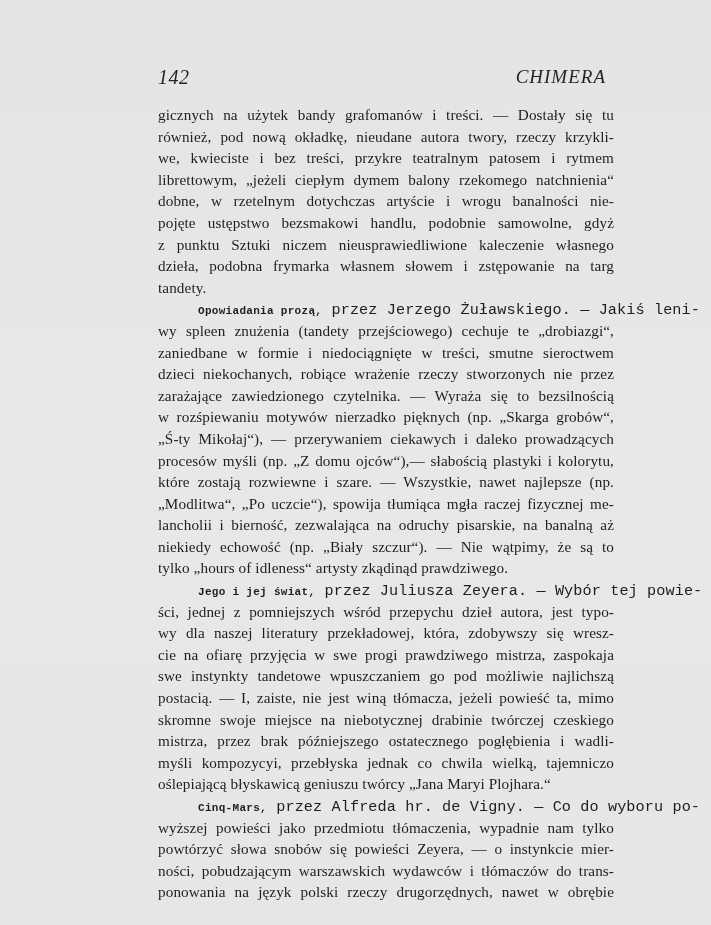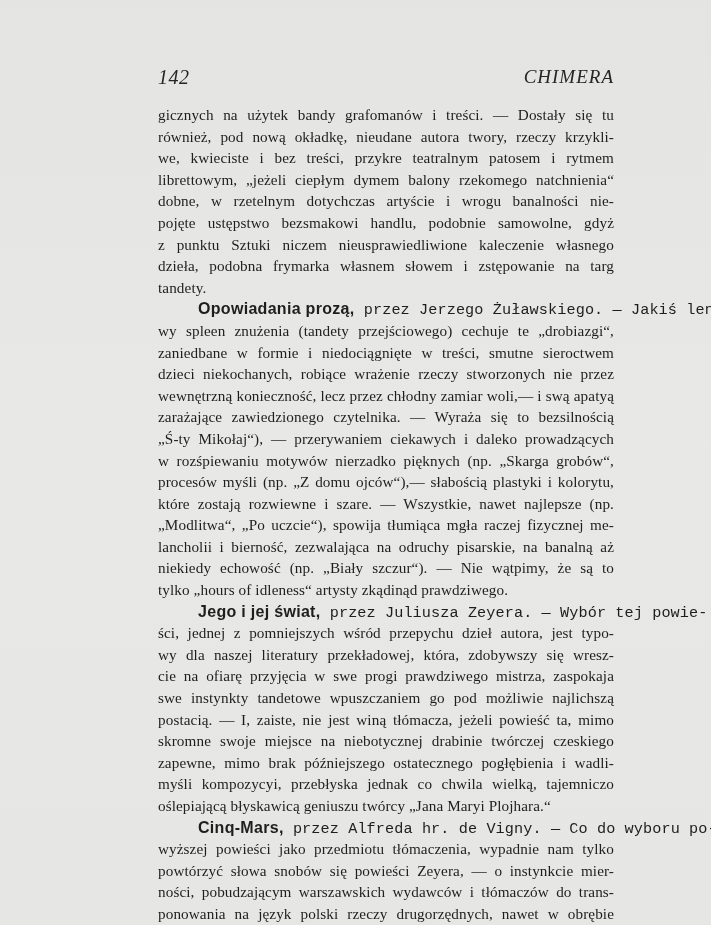--- a/index.html
+++ b/index.html
@@ -34,21 +34,21 @@
       position: absolute;
       left: 0;
       top: 0;
       font-style: italic;
       font-size: 20px;
       letter-spacing: 0.5px;
       color: #262626;
     }
     .journal-title {
       position: absolute;
-      right: 0;
+      right: 8px;
       top: 0;
       font-style: italic;
       font-size: 19px;
       letter-spacing: 1px;
       color: #262626;
     }
     .body-text {
       position: absolute;
       left: 158px;
       top: 104px;
@@ -64,23 +64,23 @@
       text-align-last: justify;
       letter-spacing: 0.1px;
     }
     .line.last {
       text-align-last: left;
     }
     .line.indent {
       padding-left: 40px;
     }
     .bold-title {
-      font-family: Liberation Sans, sans-serif;
+      font-family: Liberation Mono, monospace;
       font-weight: bold;
-      font-size: 16px;
+      font-size: 11px;
       letter-spacing: 0.3px;
     }
     .line-text {
       display: inline;
       font-family: Liberation Mono, monospace;
     }
   </style>
 </head>
 <body>
 
@@ -103,41 +103,40 @@
       <span class="line">z punktu Sztuki niczem nieusprawiedliwione kaleczenie własnego</span>
       <span class="line">dzieła, podobna frymarka własnem słowem i zstępowanie na targ</span>
       <span class="line last">tandety.</span>
     </div>
 
     <div>
       <span class="line indent"><span class="bold-title">Opowiadania prozą,</span><span class="line-text"> przez Jerzego Żuławskiego. — Jakiś leni-</span></span>
       <span class="line">wy spleen znużenia (tandety przejściowego) cechuje te „drobiazgi“,</span>
       <span class="line">zaniedbane w formie i niedociągnięte w treści, smutne sieroctwem</span>
       <span class="line">dzieci niekochanych, robiące wrażenie rzeczy stworzonych nie przez</span>
-      <span class="line">wewnętrzną konieczność, lecz przez chłodny zamiar woli,— i swą apatyą</span>
       <span class="line">zarażające zawiedzionego czytelnika. — Wyraża się to bezsilnością</span>
+      <span class="line">w rozśpiewaniu motywów nierzadko pięknych (np. „Skarga grobów“,</span>
       <span class="line">„Ś-ty Mikołaj“), — przerywaniem ciekawych i daleko prowadzących</span>
-      <span class="line">w rozśpiewaniu motywów nierzadko pięknych (np. „Skarga grobów“,</span>
       <span class="line">procesów myśli (np. „Z domu ojców“),— słabością plastyki i kolorytu,</span>
       <span class="line">które zostają rozwiewne i szare. — Wszystkie, nawet najlepsze (np.</span>
       <span class="line">„Modlitwa“, „Po uczcie“), spowija tłumiąca mgła raczej fizycznej me-</span>
       <span class="line">lancholii i bierność, zezwalająca na odruchy pisarskie, na banalną aż</span>
       <span class="line">niekiedy echowość (np. „Biały szczur“). — Nie wątpimy, że są to</span>
       <span class="line last">tylko „hours of idleness“ artysty zkądinąd prawdziwego.</span>
     </div>
 
     <div>
       <span class="line indent"><span class="bold-title">Jego i jej świat,</span><span class="line-text"> przez Juliusza Zeyera. — Wybór tej powie-</span></span>
       <span class="line">ści, jednej z pomniejszych wśród przepychu dzieł autora, jest typo-</span>
       <span class="line">wy dla naszej literatury przekładowej, która, zdobywszy się wresz-</span>
       <span class="line">cie na ofiarę przyjęcia w swe progi prawdziwego mistrza, zaspokaja</span>
       <span class="line">swe instynkty tandetowe wpuszczaniem go pod możliwie najlichszą</span>
       <span class="line">postacią. — I, zaiste, nie jest winą tłómacza, jeżeli powieść ta, mimo</span>
       <span class="line">skromne swoje miejsce na niebotycznej drabinie twórczej czeskiego</span>
-      <span class="line">zapewne, mimo brak późniejszego ostatecznego pogłębienia i wadli-</span>
+      <span class="line">mistrza, przez brak późniejszego ostatecznego pogłębienia i wadli-</span>
       <span class="line">myśli kompozycyi, przebłyska jednak co chwila wielką, tajemniczo</span>
       <span class="line last">oślepiającą błyskawicą geniuszu twórcy „Jana Maryi Plojhara.“</span>
     </div>
 
     <div>
       <span class="line indent"><span class="bold-title">Cinq-Mars,</span><span class="line-text"> przez Alfreda hr. de Vigny. — Co do wyboru po-</span></span>
       <span class="line">wyższej powieści jako przedmiotu tłómaczenia, wypadnie nam tylko</span>
       <span class="line">powtórzyć słowa snobów się powieści Zeyera, — o instynkcie mier-</span>
       <span class="line">ności, pobudzającym warszawskich wydawców i tłómaczów do trans-</span>
       <span class="line">ponowania na język polski rzeczy drugorzędnych, nawet w obrębie</span>

